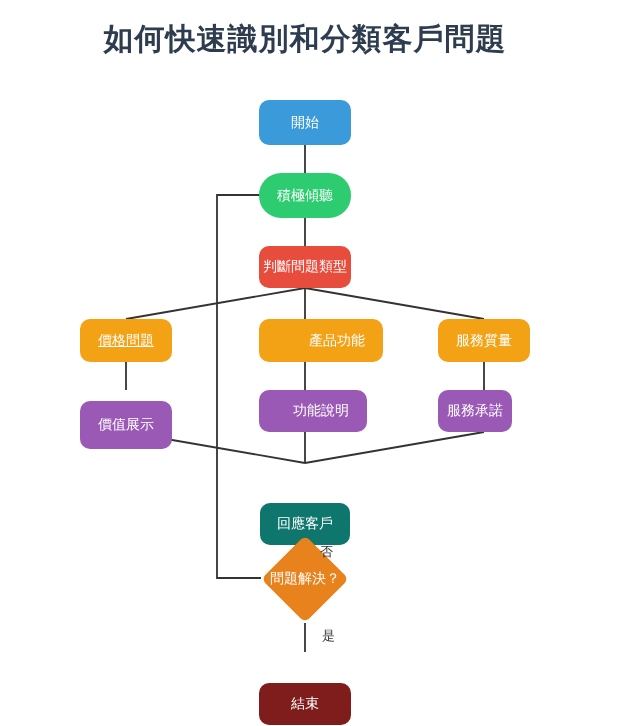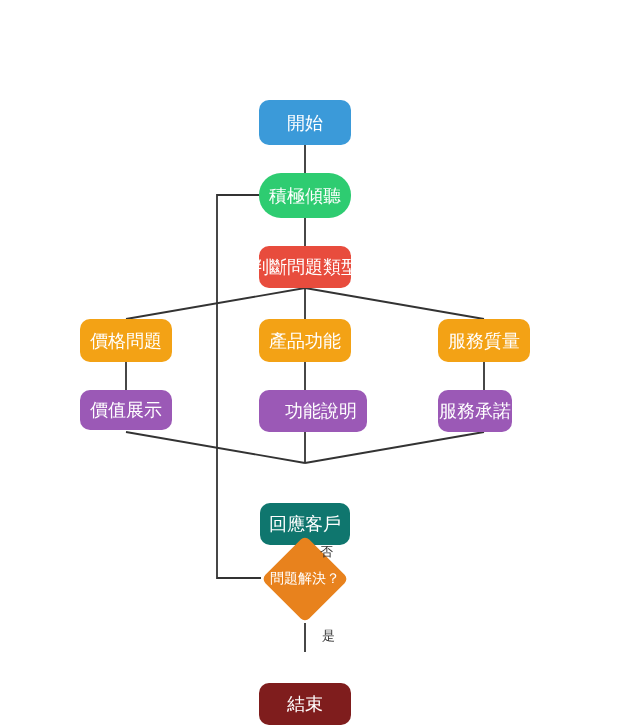--- a/index.html
+++ b/index.html
@@ -11,55 +11,56 @@
   .canvas{position:absolute;inset:0;}
   .title{
     position:absolute;top:19px;left:0;width:610px;
     text-align:center;font-size:30px;font-weight:bold;letter-spacing:1px;
   }
   svg.edges{position:absolute;left:0;top:0;z-index:0;}
   .edge{fill:none;stroke-width:1.8px;}
   .node{
     position:absolute;z-index:1;border-radius:10px;
     display:flex;align-items:center;justify-content:center;
-    color:#ffffff;font-size:18px;white-space:nowrap;
+    color:#ffffff;font-size:14px;white-space:nowrap;
   }
   .diamond{
     position:absolute;z-index:1;border-radius:6px;
     transform:rotate(45deg);
     display:flex;align-items:center;justify-content:center;
   }
   .diamond .diamond-label{
     transform:rotate(-45deg);
     color:#ffffff;font-size:14px;white-space:nowrap;
   }
   .edge-label{
     position:absolute;z-index:2;font-size:13px;white-space:nowrap;
   }
   
   #n-start  {left:259px;top:100px;width:92px;height:45px;}
   #n-listen {left:259px;top:173px;width:92px;height:45px;}
   #n-judge  {left:259px;top:246px;width:92px;height:42px;}
   #n-price  {left:80px; top:319px;width:92px;height:43px;}
   #n-product{left:259px;top:319px;width:92px;height:43px;}
   #n-service{left:438px;top:319px;width:92px;height:43px;}
-  #n-value  {left:80px; top:390px;width:92px;height:40px;}
+  #n-value  {left:80px; top:401px;width:92px;height:48px;}
   #n-explain{left:259px;top:390px;width:92px;height:42px;}
   #n-promise{left:438px;top:390px;width:74px;height:42px;}
   #n-respond{left:260px;top:463px;width:90px;height:42px;}
   #n-solved {left:274px;top:548px;width:62px;height:62px;}
   #n-end    {left:259px;top:652px;width:92px;height:42px;}
   #lbl-no {left:320px;top:543px;}
   #lbl-yes{left:322px;top:627px;}
 </style>
 </head>
 <body style="background-color: rgb(255, 255, 255);">
 
 <div class="canvas">
 
+  <div class="title" style="color: rgb(46, 60, 80);">如何快速識別和分類客戶問題</div>
 
   <svg class="edges" width="622" height="726" viewBox="0 0 622 726">
     <path class="edge" d="M305 145 L305 173" stroke="#333333"></path>
     <path class="edge" d="M305 218 L305 246" stroke="#333333"></path>
     <path class="edge" d="M305 288 L126 319" stroke="#333333"></path>
     <path class="edge" d="M305 288 L305 319" stroke="#333333"></path>
     <path class="edge" d="M305 288 L484 319" stroke="#333333"></path>
     <path class="edge" d="M126 362 L126 390" stroke="#333333"></path>
     <path class="edge" d="M305 362 L305 390" stroke="#333333"></path>
     <path class="edge" d="M484 362 L484 390" stroke="#333333"></path>
@@ -73,24 +74,24 @@
 
   <div class="node" id="n-start" style="background-color: rgb(59, 154, 217);">
     <span>開始</span>
   </div>
   <div class="node" id="n-listen" style="background-color: rgb(46, 204, 113); border-radius: 22px;">
     <span>積極傾聽</span>
   </div>
   <div class="node" id="n-judge" style="background-color: rgb(232, 76, 61);">
     <span>判斷問題類型</span>
   </div>
-  <div class="node" id="n-price" style="background-color: rgb(243, 162, 21);">
+  <div class="node" id="n-price" style="background-color: rgb(243, 162, 21); text-decoration: underline;">
     <span>價格問題</span>
   </div>
-  <div class="node" id="n-product" style="background-color: rgb(243, 162, 21);">
+  <div class="node" id="n-product" style="background-color: rgb(243, 162, 21); padding-left: 32px;">
     <span>產品功能</span>
   </div>
   <div class="node" id="n-service" style="background-color: rgb(243, 162, 21);">
     <span>服務質量</span>
   </div>
   <div class="node" id="n-value" style="background-color: rgb(155, 89, 182);">
     <span>價值展示</span>
   </div>
   <div class="node" id="n-explain" style="background-color: rgb(155, 89, 182); padding-left: 16px;">
     <span>功能說明</span>

